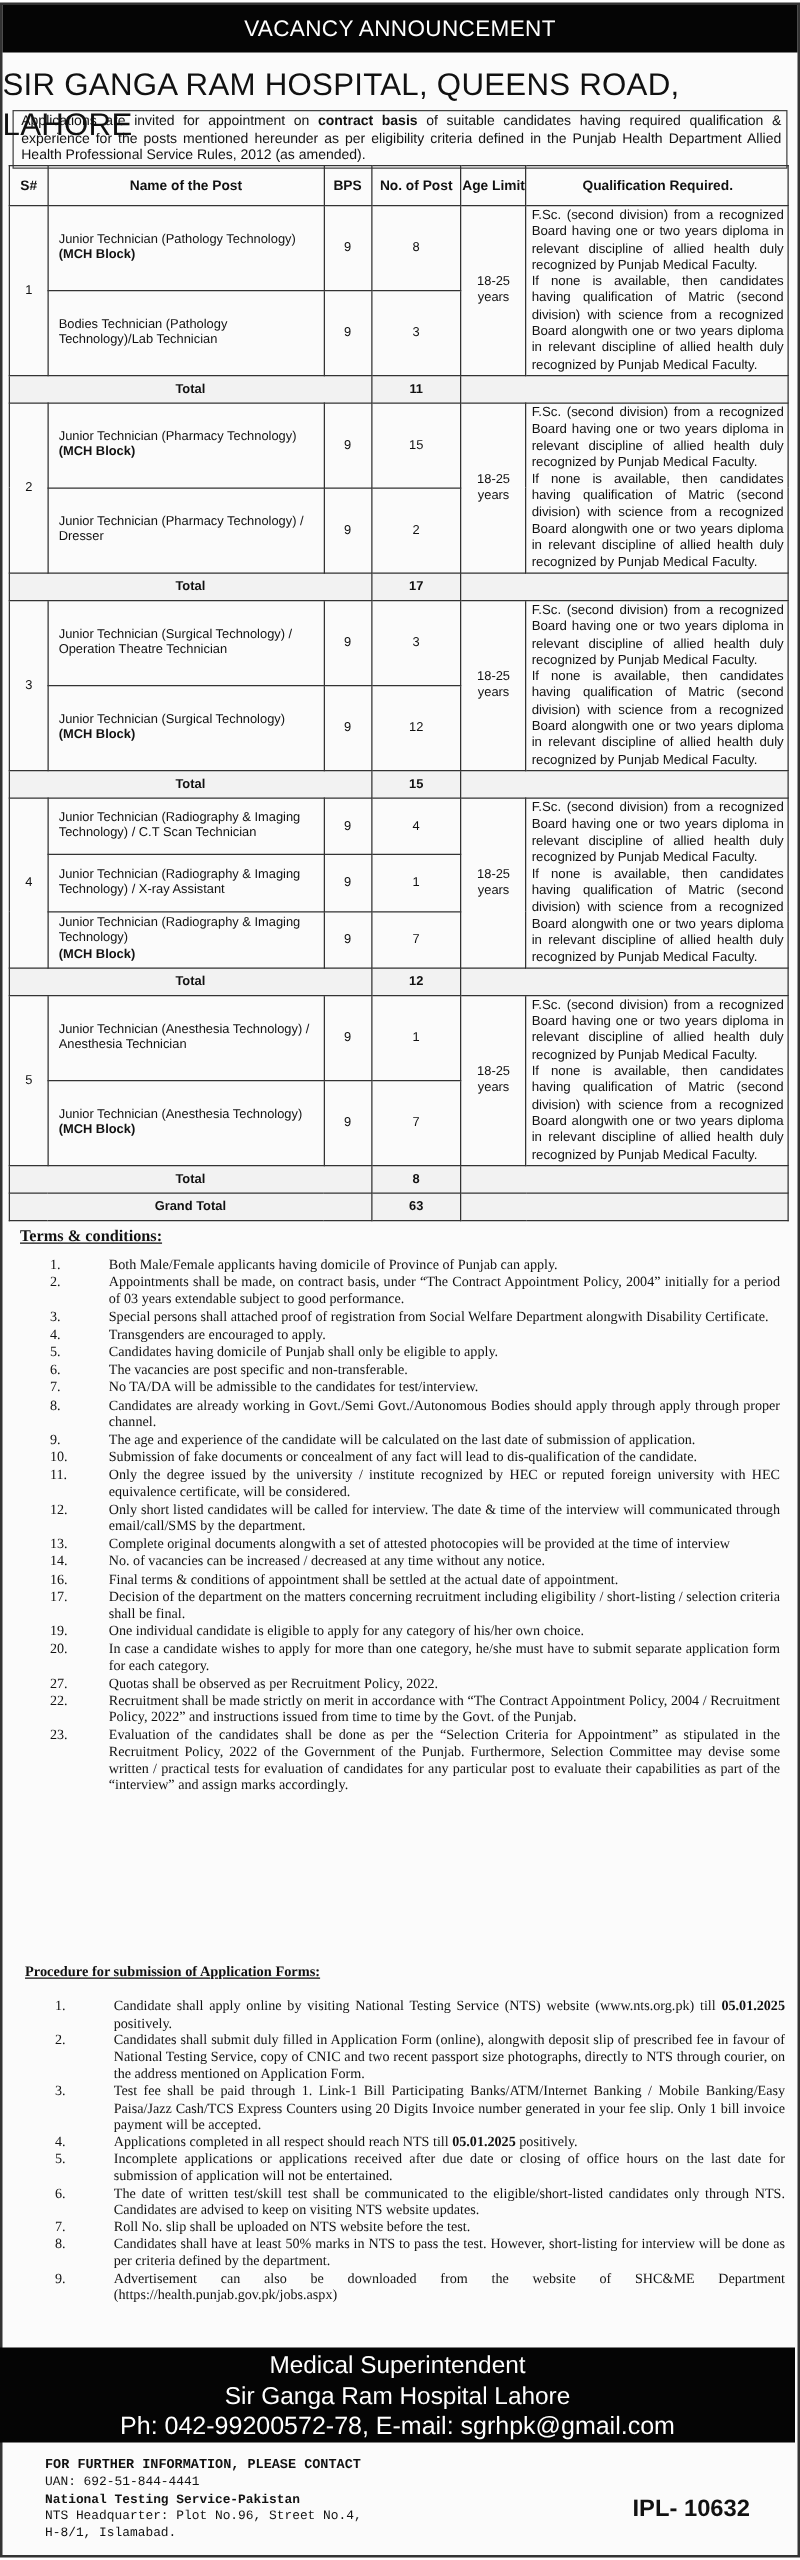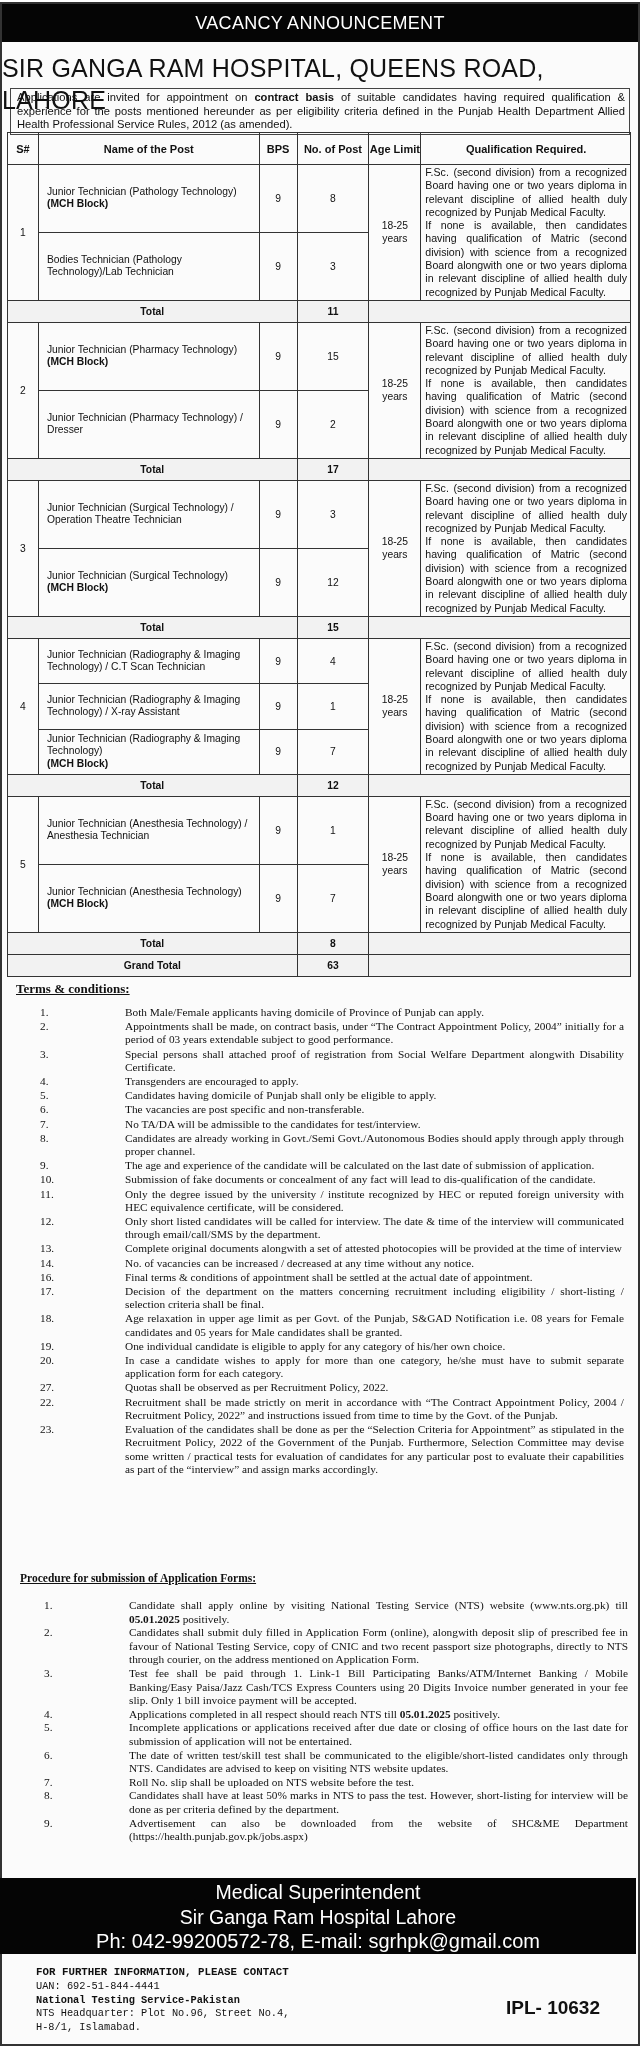--- a/index.html
+++ b/index.html
@@ -38,21 +38,21 @@
   .c-qual { width: 210px; padding: 1px 3px 1px 4px; text-align: justify; font-size: 10.6px; line-height: 13.3px; }
   tr.total td { height: 22px; font-weight: bold; text-align: center; background: #f2f2f2; }
   tr.total td.blank { font-weight: normal; }
   .bold { font-weight: bold; }
 
   .terms { position: absolute; left: 12px; top: 981px; width: 612px; font-family: "Liberation Serif", serif; }
   .section-title { font-weight: bold; text-decoration: underline; font-size: 13px; margin-left: 4px; }
   ol.clauses { list-style: none; margin-top: 9px; }
   ol.clauses li { display: flex; font-size: 11.3px; line-height: 13.2px; margin-bottom: 1px; }
   ol.clauses li .num { width: 75px; padding-left: 28px; flex: none; }
-  ol.clauses li .txt { flex: 1; text-align: justify; margin-left: 38px; }
+  ol.clauses li .txt { flex: 1; text-align: justify; }
 
   .proc { position: absolute; left: 16px; top: 1572px; width: 612px; font-family: "Liberation Serif", serif; }
   .proc .section-title { font-size: 11.5px; margin-left: 4px; }
   .proc ol.clauses { margin-top: 15px; }
   .proc ol.clauses li { line-height: 13.6px; margin-bottom: 0; }
   .u { }
 
   .footer-band {
     position: absolute; left: 0; top: 1878px; width: 636px; height: 76px;
     background: #050505; color: #fff; text-align: center; font-size: 19.5px; line-height: 24.5px; padding-top: 2px;
@@ -263,24 +263,20 @@
       </li>
       <li>
         <span class="num">16.</span>
         <span class="txt">Final terms &amp; conditions of appointment shall be settled at the actual date of appointment.</span>
       </li>
       <li>
         <span class="num">17.</span>
         <span class="txt">Decision of the department on the matters concerning recruitment including eligibility / short-listing / selection criteria shall be final.</span>
       </li>
       <li>
-        <span class="num">18.</span>
-        <span class="txt">Age relaxation in upper age limit as per Govt. of the Punjab, S&amp;GAD Notification i.e. 08 years for Female candidates and 05 years for Male candidates shall be granted.</span>
-      </li>
-      <li>
         <span class="num">19.</span>
         <span class="txt">One individual candidate is eligible to apply for any category of his/her own choice.</span>
       </li>
       <li>
         <span class="num">20.</span>
         <span class="txt">In case a candidate wishes to apply for more than one category, he/she must have to submit separate application form for each category.</span>
       </li>
       <li>
         <span class="num">27.</span>
         <span class="txt">Quotas shall be observed as per Recruitment Policy, 2022.</span>

